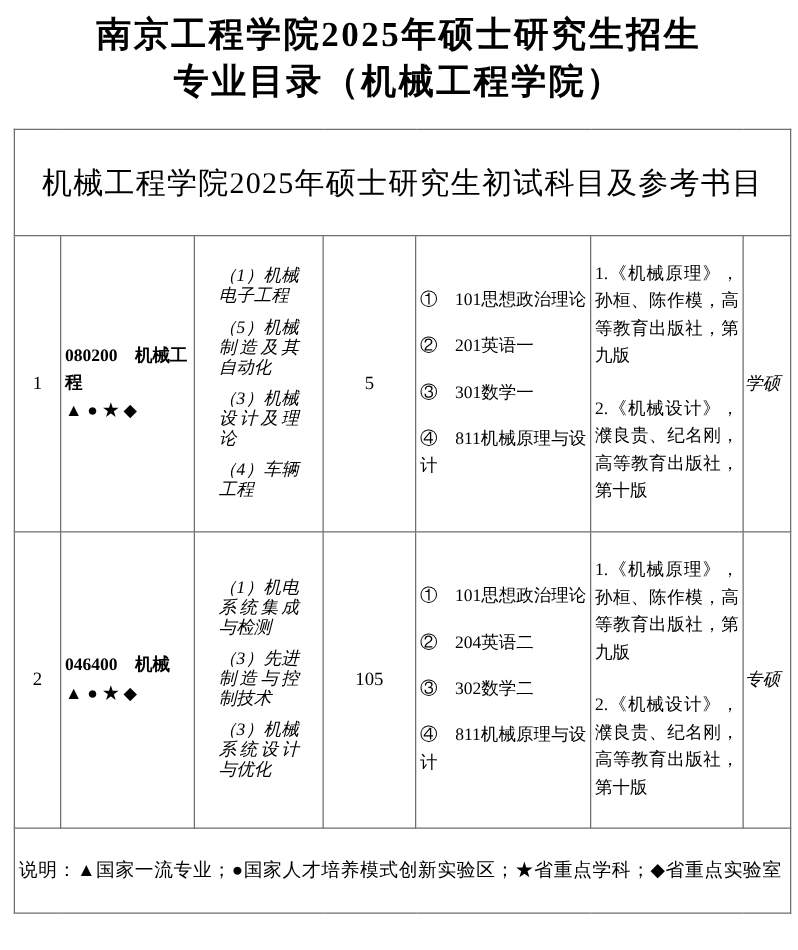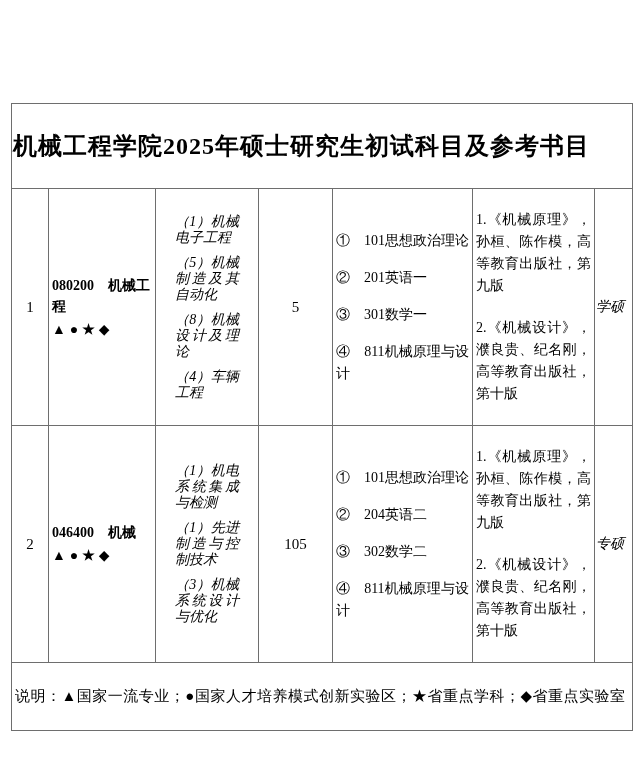--- a/index.html
+++ b/index.html
@@ -34,21 +34,22 @@
     table-layout: fixed;
   }
   table.catalog td, table.catalog th {
     border: 1px solid #6e6e6e;
     vertical-align: middle;
     color: #000000;
     overflow: hidden;
   }
   tr.r-tbltitle td {
     height: 82px;
-    font-weight: bold;
+    text-align: center;
+    font-weight: normal;
     font-size: 24px;
     letter-spacing: 1px;
   }
   tr.r-header th {
     height: 64px;
     font-weight: bold;
     font-size: 15px;
     text-align: center;
     padding: 0 2px;
     line-height: 20px;
@@ -94,20 +95,24 @@
     font-size: 15px;
     padding: 0 2px 0 3px;
     letter-spacing: 0.5px;
   }
 </style>
 </head>
 <body>
 
 <div class="page">
 
+  <div class="doc-title">
+    <div>南京工程学院2025年硕士研究生招生</div>
+    <div>专业目录（机械工程学院）</div>
+  </div>
 
   <table class="catalog">
     <colgroup>
       <col style="width:37px">
       <col style="width:107px">
       <col style="width:103px">
       <col style="width:74px">
       <col style="width:140px">
       <col style="width:122px">
       <col style="width:38px">
@@ -120,21 +125,21 @@
 
       <tr class="r-data1">
         <td class="c-no">1</td>
         <td class="c-cat">
           <div class="code">080200　机械工程</div>
           <div class="syms">▲●★◆</div>
         </td>
         <td class="c-dir">
             <p class="para">（1）机械电子工程</p>
             <p class="para">（5）机械制造及其自动化</p>
-            <p class="para">（8）机械设计及理论</p>
+            <p class="para">（3）机械设计及理论</p>
             <p class="para">（4）车辆工程</p>
           </td>
         <td class="c-quota">5</td>
         <td class="c-subj">
             <p class="para">①　101思想政治理论</p>
             <p class="para">②　201英语一</p>
             <p class="para">③　301数学一</p>
             <p class="para">④　811机械原理与设计</p>
           </td>
         <td class="c-ref">
@@ -145,21 +150,21 @@
       </tr>
 
       <tr class="r-data2">
         <td class="c-no">2</td>
         <td class="c-cat">
           <div class="code">046400　机械</div>
           <div class="syms">▲●★◆</div>
         </td>
         <td class="c-dir">
             <p class="para">（1）机电系统集成与检测</p>
-            <p class="para">（1）先进制造与控制技术</p>
+            <p class="para">（3）先进制造与控制技术</p>
             <p class="para">（3）机械系统设计与优化</p>
           </td>
         <td class="c-quota">105</td>
         <td class="c-subj">
             <p class="para">①　101思想政治理论</p>
             <p class="para">②　204英语二</p>
             <p class="para">③　302数学二</p>
             <p class="para">④　811机械原理与设计</p>
           </td>
         <td class="c-ref">

